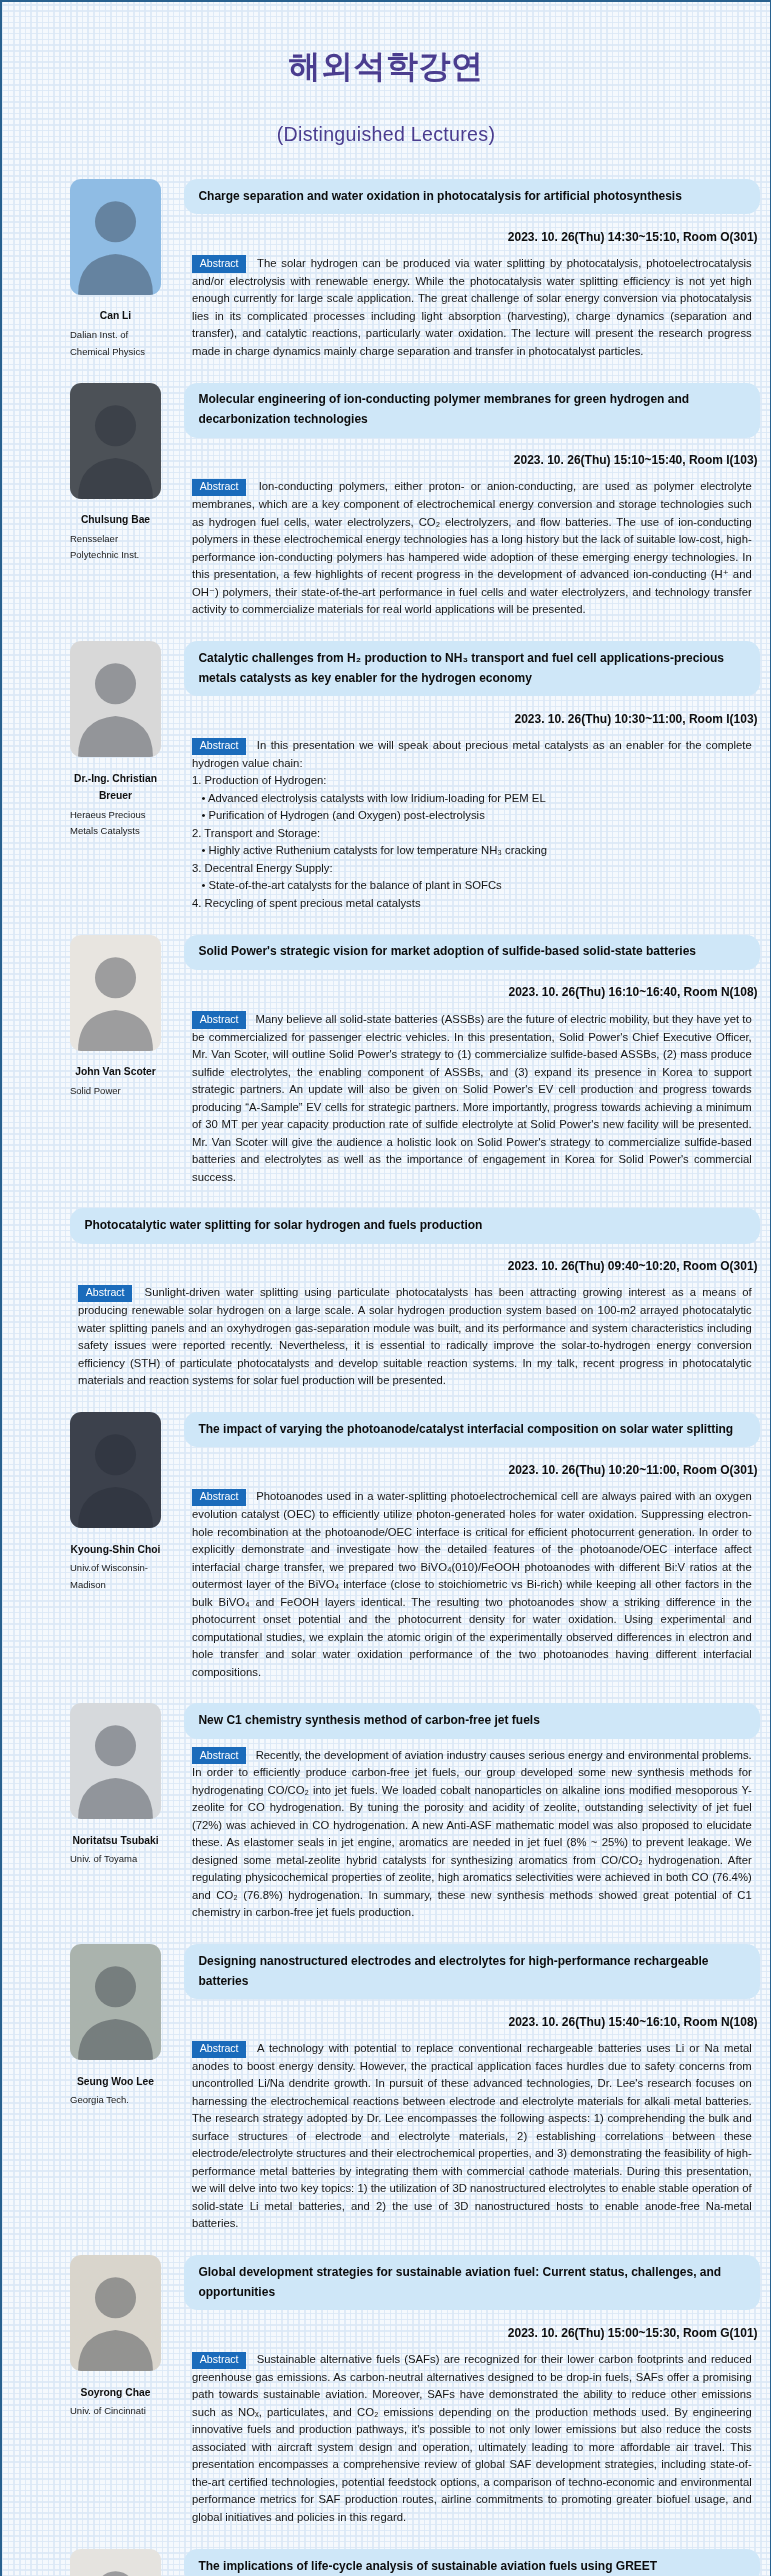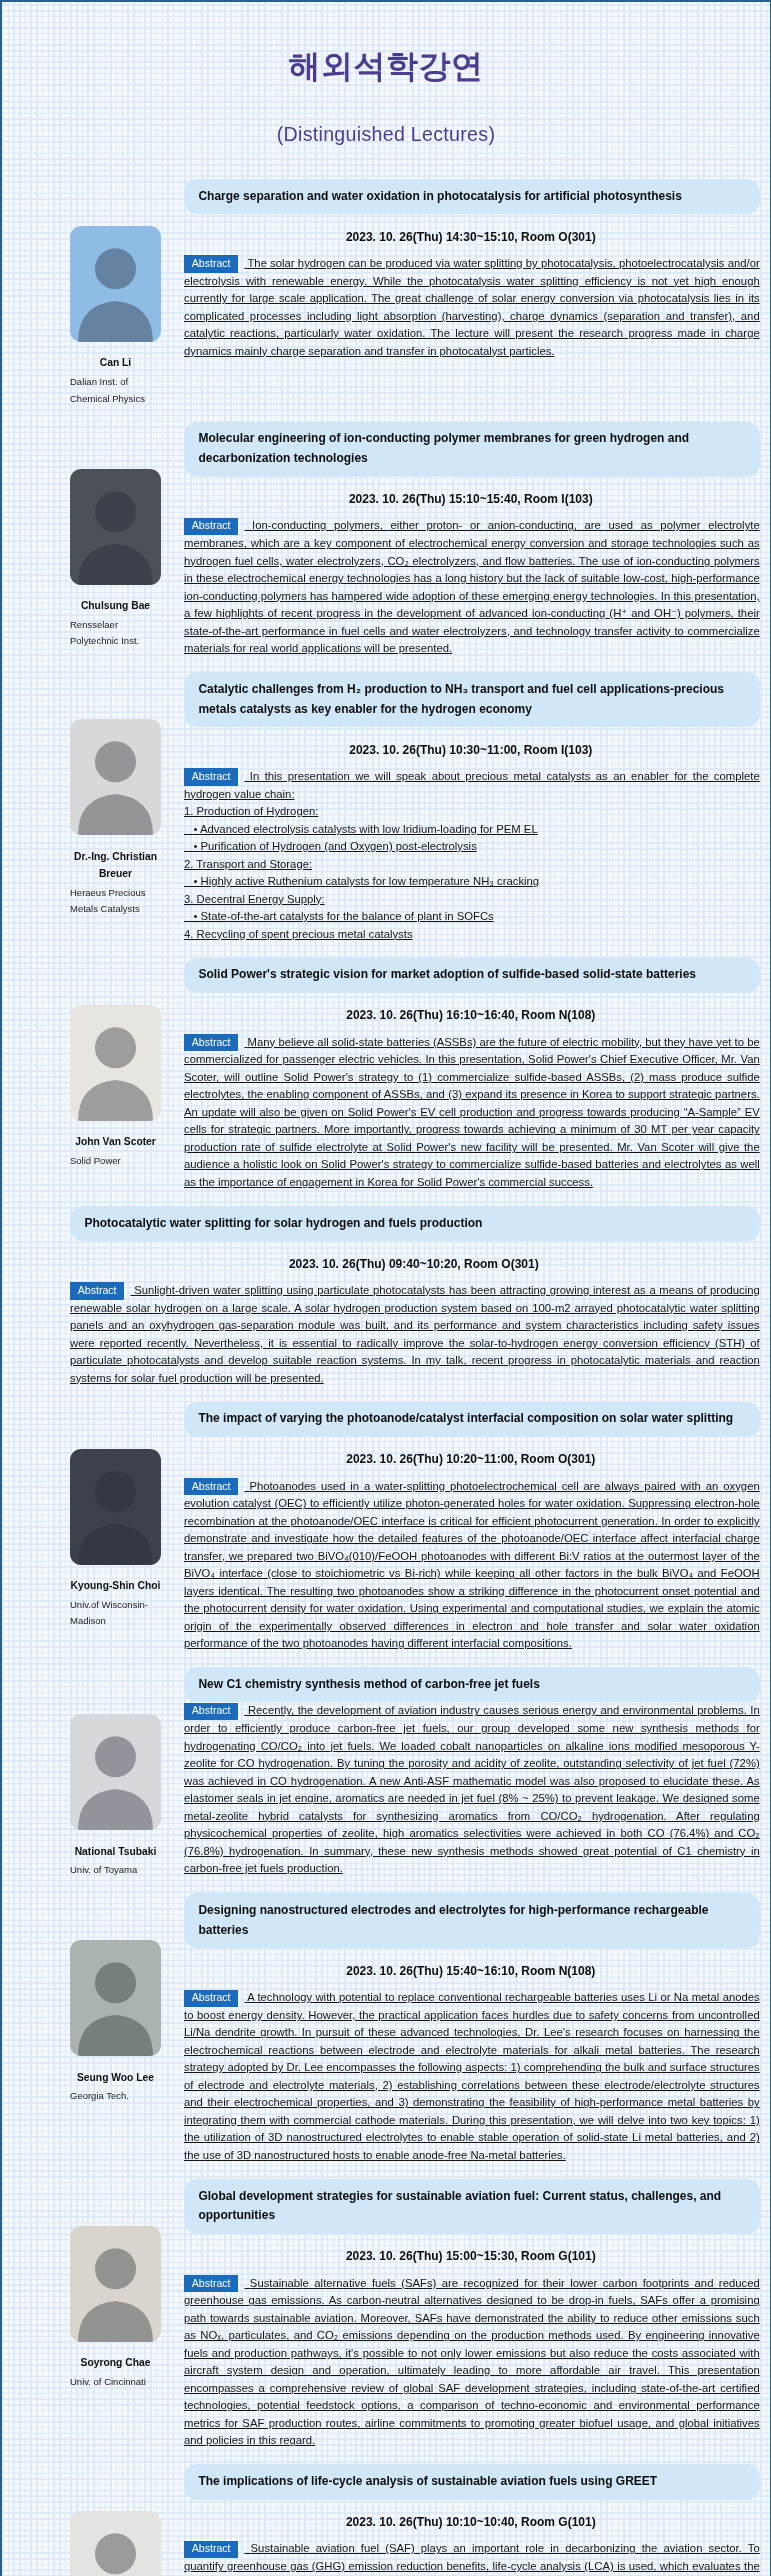--- a/index.html
+++ b/index.html
@@ -9,33 +9,33 @@
     background-color:#f5f9fd;
     background-image:
       repeating-linear-gradient(0deg, rgba(219,232,246,.85) 0 1.5px, rgba(255,255,255,0) 1.5px 5.7px),
       repeating-linear-gradient(90deg, rgba(219,232,246,.85) 0 1.5px, rgba(255,255,255,0) 1.5px 5.7px);
   }
   .hdr { padding-top:43px; text-align:center; color:#4a3d8f; margin-bottom:33px; }
   .hdr h1 { margin:0; font-size:32px; font-weight:bold; letter-spacing:0.5px; }
   .hdr .sub { margin-top:34px; font-size:19.6px; letter-spacing:0.3px; }
 
   .card { display:flex; margin:0 10.3px 14.4px 68px; }
-  .left { flex:0 0 91px; margin-right:23px;margin-top:47px; }
+  .left { flex:0 0 91px; margin-right:23px; }
   .photo { width:91px; height:116px; border-radius:11.3px; overflow:hidden; background:#cfd6dd; }
   .photo svg { width:100%; height:100%; display:block; }
   .name { margin-top:12.4px; font-weight:bold; font-size:10.3px; text-align:center; line-height:1.7; color:#101010; }
   .aff  { margin-top:2.1px; font-size:9.5px; text-align:left; line-height:1.75; color:#1c1c1c; }
 
   .right { flex:1; min-width:0; }
   .tbar {
     background:#cfe7f8; border-radius:13.4px; padding:7.7px 14.4px;
     font-size:12px; font-weight:bold; line-height:1.65; color:#0d0d0d;
   }
-  .dt { text-align:center; font-size:12px; font-weight:bold; margin:15.5px 2.1px 11.3px 0; color:#0d0d0d; }
-  .abs { margin:0; font-size:11.3px; line-height:17.5px; text-align:justify; color:#161616;text-decoration:underline; }
+  .dt { text-align:right; font-size:12px; font-weight:bold; margin:15.5px 2.1px 11.3px 0; color:#0d0d0d; }
+  .abs { margin:8px; font-size:11.3px; line-height:17.5px; text-align:justify; color:#161616; }
   .badge {
     display:inline-block; background:#1a6bbb; color:#ffffff;
     font-size:10.6px; padding:1.5px 7.7px 2.1px; margin-right:6.2px; line-height:1.3;
   }
   .abstext { white-space:pre-line; }
 </style>
 </head>
 <body>
 
 <div class="page">
@@ -181,21 +181,21 @@
   </section>
 
   <section class="card">
     <div class="left">
       <div class="photo" style="background: rgb(214, 217, 220);">
         <svg viewBox="0 0 100 130" preserveAspectRatio="xMidYMax meet">
           <circle cx="50" cy="48" r="23" fill="rgba(35,40,50,0.38)"></circle>
           <path d="M8 130 Q8 88 50 84 Q92 88 92 130 Z" fill="rgba(35,40,50,0.38)"></path>
         </svg>
       </div>
-      <div class="name">National Tsubaki</div>
+      <div class="name">Noritatsu Tsubaki</div>
       <div class="aff">Univ. of Toyama</div>
     </div>
     <div class="right">
       <div class="tbar">
         <span>New C1 chemistry synthesis method of carbon-free jet fuels</span>
       </div>
       <p class="abs">
         <span class="badge">Abstract</span>
         <span class="abstext">Recently, the development of aviation industry causes serious energy and environmental problems. In order to efficiently produce carbon-free jet fuels, our group developed some new synthesis methods for hydrogenating CO/CO₂ into jet fuels. We loaded cobalt nanoparticles on alkaline ions modified mesoporous Y-zeolite for CO hydrogenation. By tuning the porosity and acidity of zeolite, outstanding selectivity of jet fuel (72%) was achieved in CO hydrogenation. A new Anti-ASF mathematic model was also proposed to elucidate these. As elastomer seals in jet engine, aromatics are needed in jet fuel (8% ~ 25%) to prevent leakage. We designed some metal-zeolite hybrid catalysts for synthesizing aromatics from CO/CO₂ hydrogenation. After regulating physicochemical properties of zeolite, high aromatics selectivities were achieved in both CO (76.4%) and CO₂ (76.8%) hydrogenation. In summary, these new synthesis methods showed great potential of C1 chemistry in carbon-free jet fuels production.</span>
       </p>

